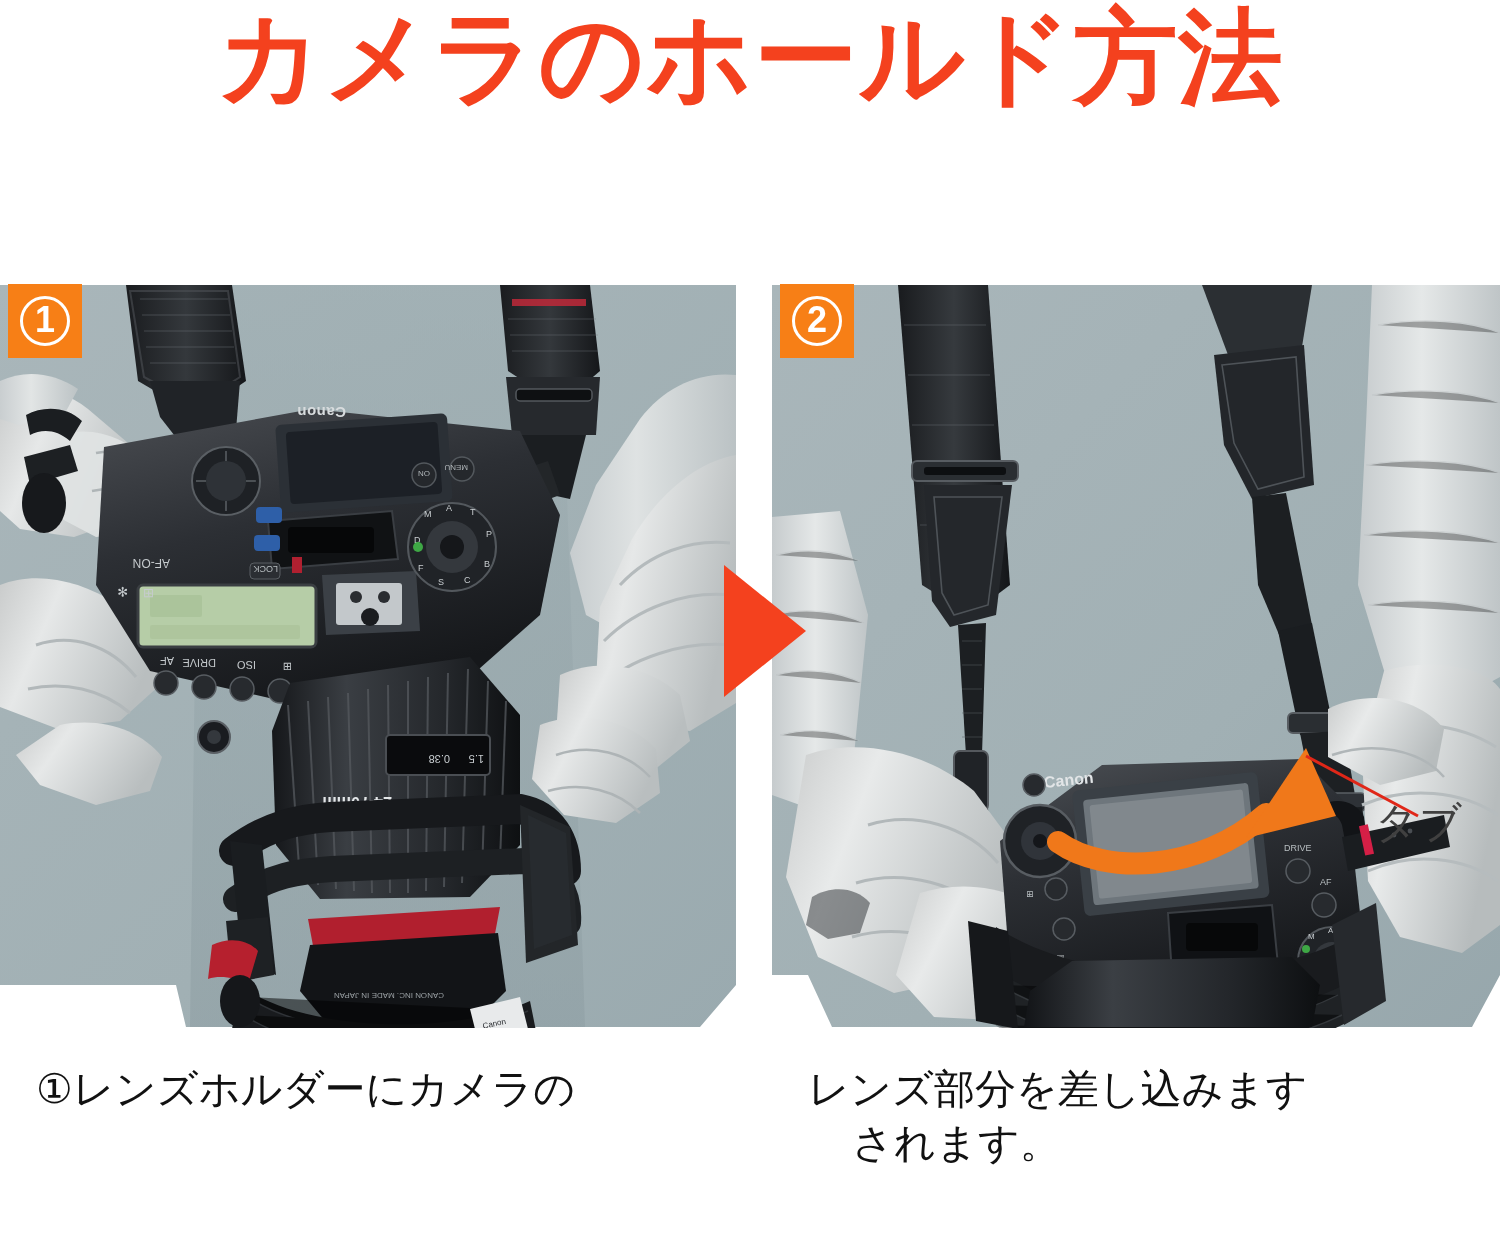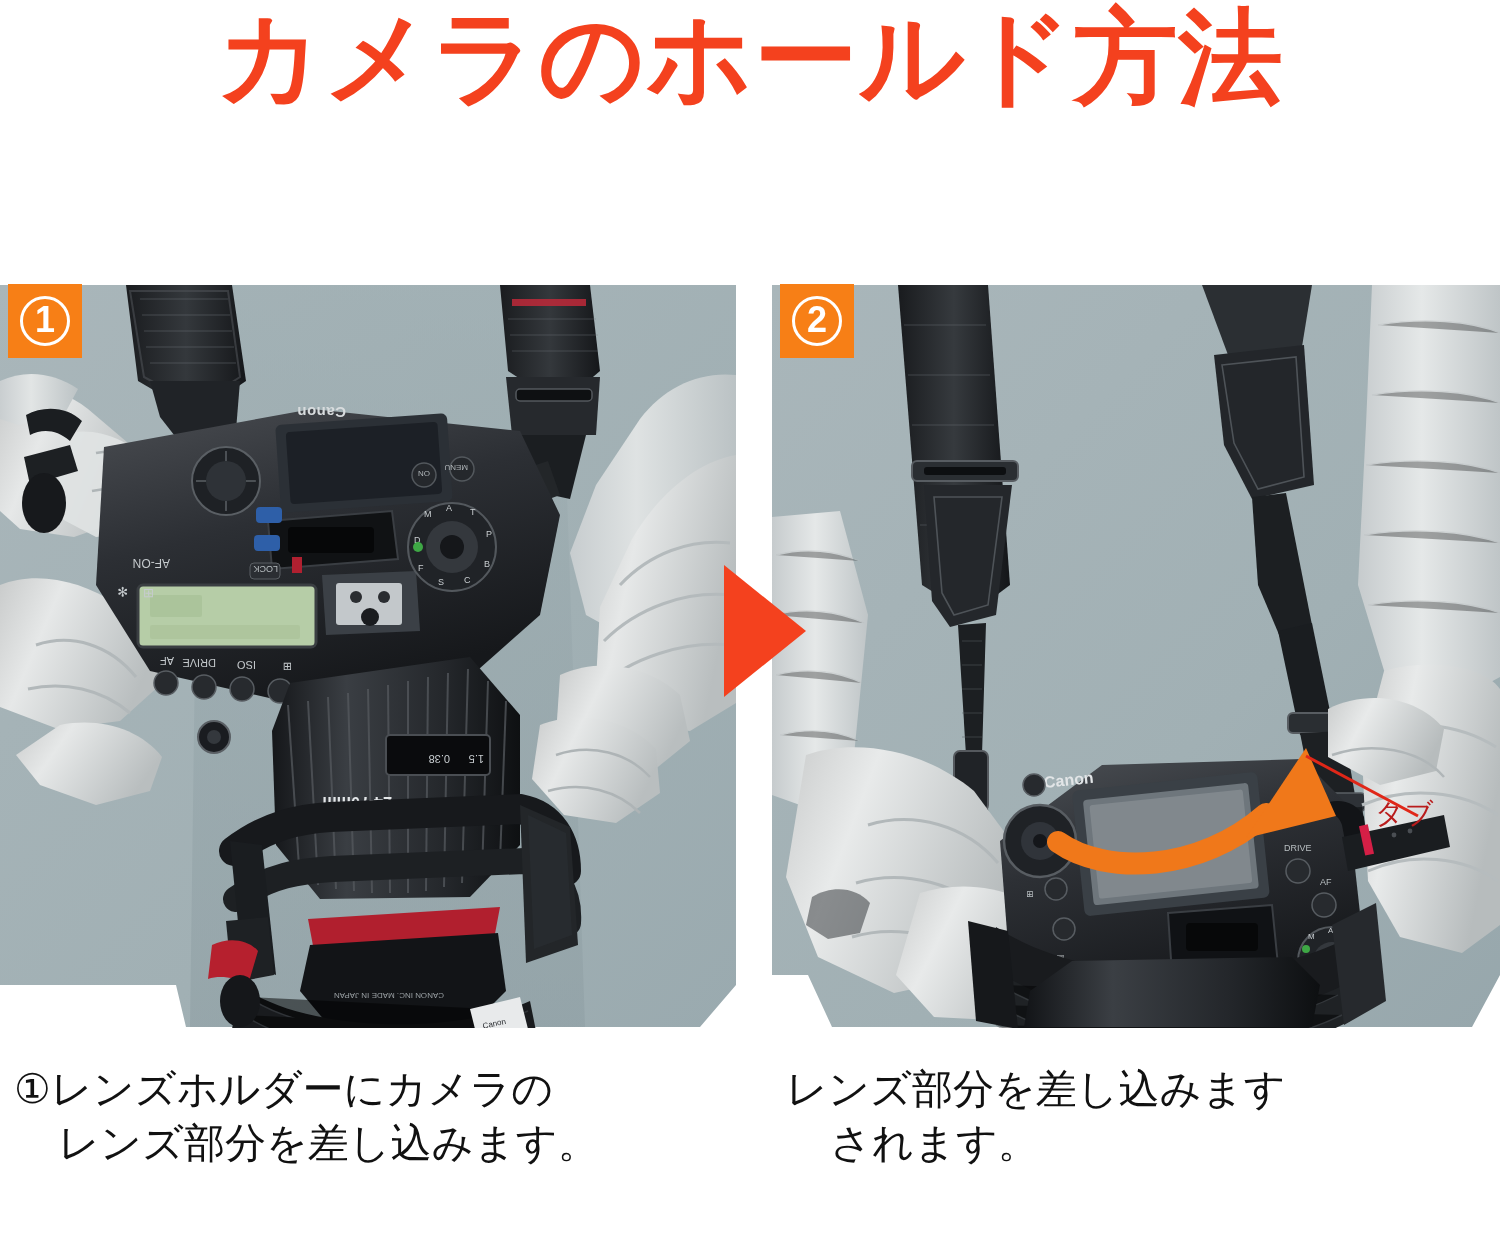--- a/index.html
+++ b/index.html
@@ -54,33 +54,33 @@
     color:#ffffff;font-size:36px;font-weight:bold;
     line-height:1;padding-bottom:2px;box-sizing:border-box;
   }
 
   
   .tri{position:absolute;left:722px;top:563px;z-index:8;}
 
   
   .tab-label{
     position:absolute;left:1375px;top:795px;
-    font-size:28px;color:#b91c1c;font-weight:500;
+    font-size:42px;color:#404040;font-weight:500;
     letter-spacing:1px;z-index:10;white-space:nowrap;text-align:right;
   }
 
   
   .caption{
     position:absolute;top:1062px;
     font-size:41px;line-height:54px;color:#111111;
     letter-spacing:0px;
   }
   #caption-1{left:14px;width:720px;}
   #caption-2{left:786px;width:714px;}
-  .caption .ln{display:block;white-space:nowrap;}
+  .caption .ln{display:block;white-space:nowrap;margin-left:22px;}
   .caption .ind{padding-left:44px;}
 </style>
 </head>
 <body>
 
 <div id="page">
 
   <div class="title">カメラのホールド方法</div>
 
   <div class="panel" id="panel-1">
@@ -524,20 +524,19 @@
     <div class="ring"></div>
     <div class="num">1</div>
   </div>
   <div class="badge" id="badge-2">
     <div class="ring"></div>
     <div class="num">2</div>
   </div>
 
   <div class="caption" id="caption-1">
     <span class="ln">①レンズホルダーにカメラの</span>
-    <span class="ln ind">レンズ部分を差し込みます。</span>
   </div>
   <div class="caption" id="caption-2">
     <span class="ln">レンズ部分を差し込みます</span>
     <span class="ln ind">されます。</span>
   </div>
 
 </div>
 
 </body></html>

